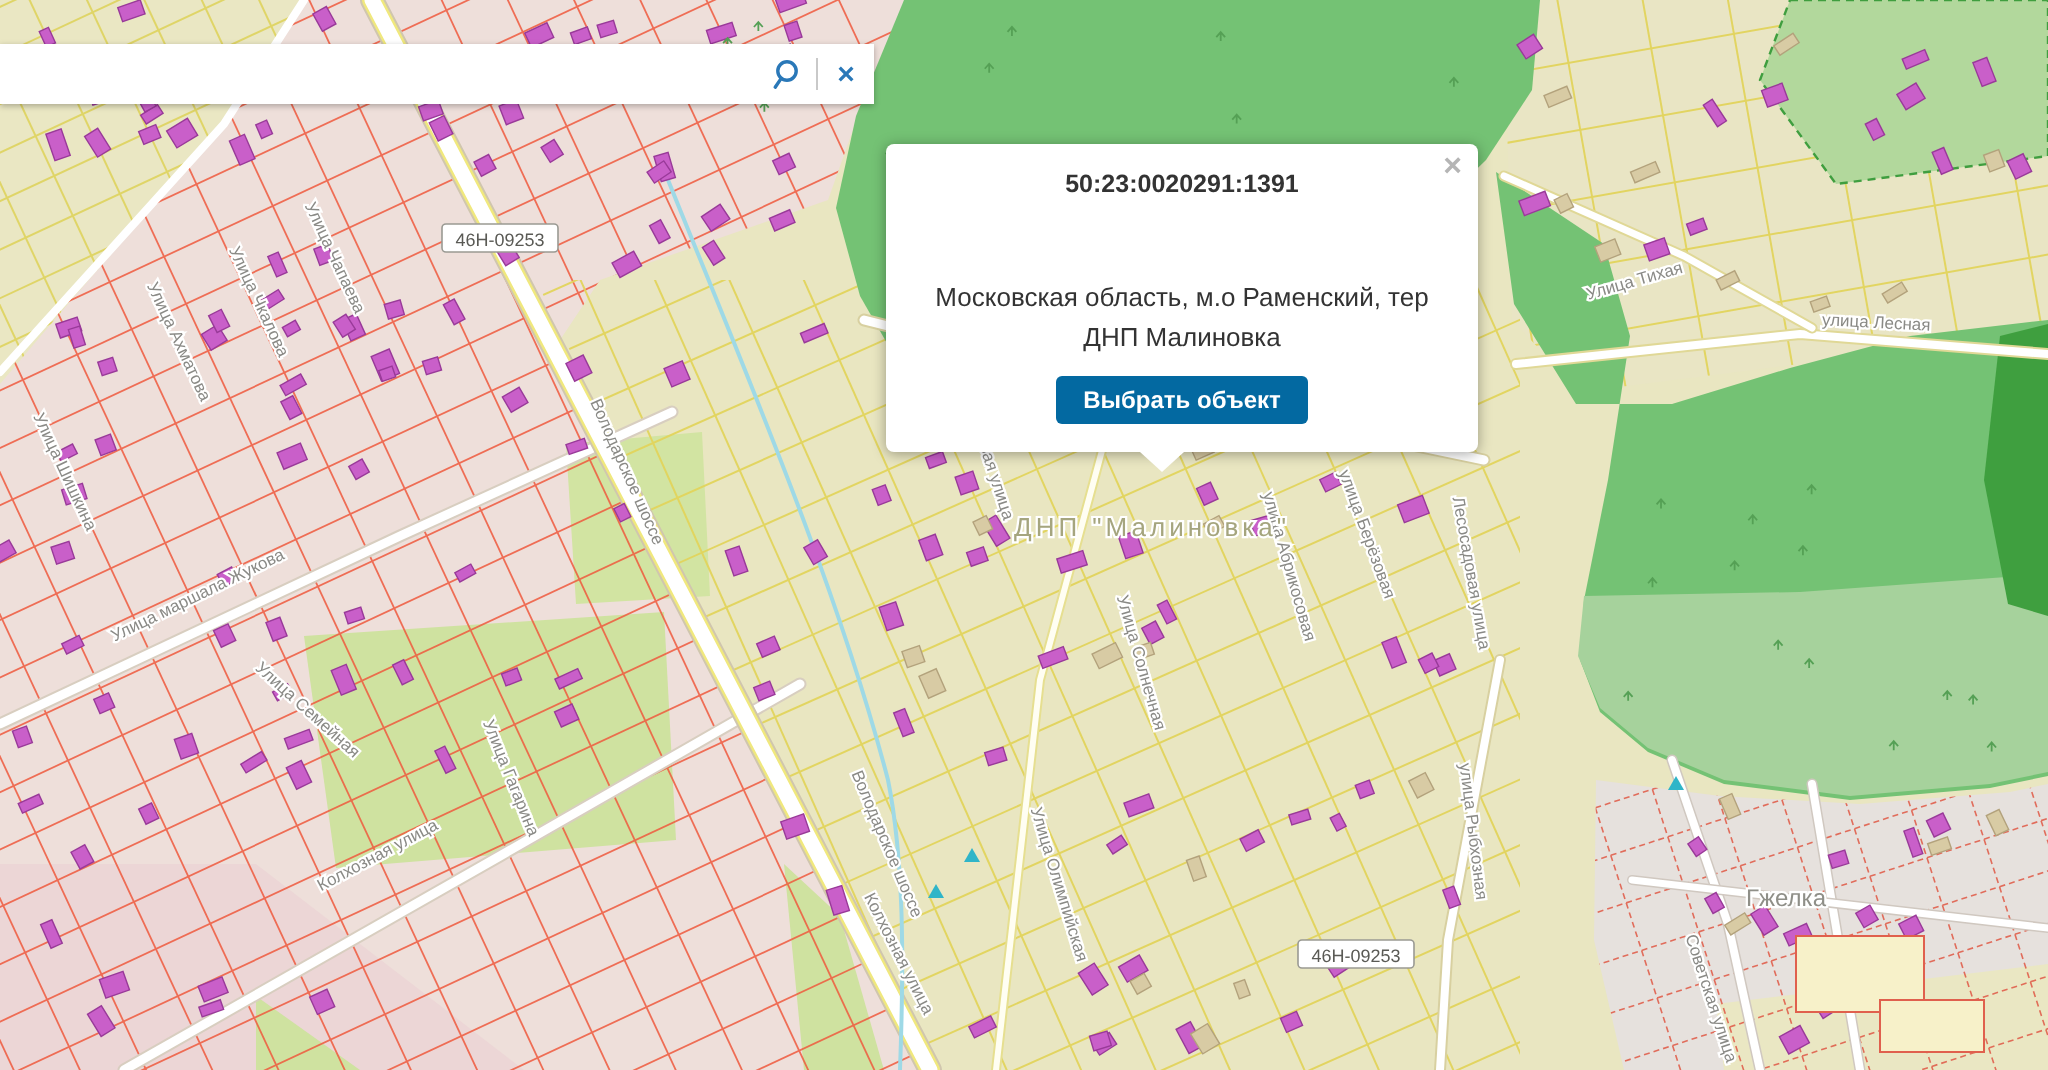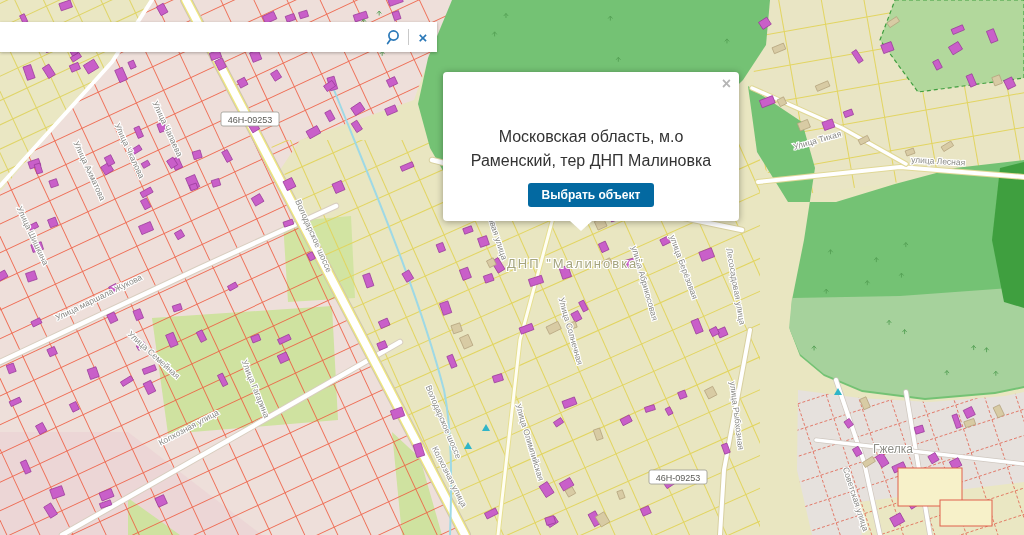--- a/index.html
+++ b/index.html
@@ -17,21 +17,21 @@
   .sdivider{width:1px;height:16px;background:#c9c9c9;}
   .clear-btn{color:#2a78b8;font-size:15px;font-weight:bold;line-height:1;}
 
   
   .popup{position:absolute;left:443px;top:72px;width:296px;background:#fff;border-radius:4px;
          box-shadow:0 1px 7px rgba(0,0,0,.35);z-index:5;padding:13px 16px 14px;
          box-sizing:border-box;text-align:center;}
   .popup::after{content:"";position:absolute;left:127px;bottom:-10px;width:0;height:0;
                 border:11px solid transparent;border-top:10px solid #fff;border-bottom:0;}
   .popup-title{font-size:12.5px;font-weight:bold;color:#333;margin-bottom:5px;}
-  .popup-addr{font-size:16px;color:#333;line-height:1.5;margin-bottom:10px;margin-top:40px;}
+  .popup-addr{font-size:13px;color:#333;line-height:1.5;margin-bottom:10px;margin-top:40px;}
   .popup-btn{display:inline-block;background:#0369a1;color:#fff;font-weight:bold;font-size:12px;
              padding:5px 14px;border:none;border-radius:3px;cursor:pointer;
              font-family:"Liberation Sans",sans-serif;}
   .popup-close{position:absolute;top:2px;right:8px;color:#b5b5b5;font-size:16px;line-height:1.2;
                cursor:pointer;font-weight:bold;}
 </style>
 </head>
 <body>
 
 <div class="stage">
@@ -1320,17 +1320,18 @@
         <circle cx="7.5" cy="6.5" r="4.6" fill="none" stroke="#2a78b8" stroke-width="1.7"></circle>
         <path d="M4.6 10.2 L1.6 14.6" stroke="#2a78b8" stroke-width="1.7" fill="none" stroke-linecap="round"></path>
       </svg>
     </button>
     <div class="sdivider"></div>
     <button class="sbtn clear-btn">×</button>
   </div>
 
   <div class="popup">
     <span class="popup-close">×</span>
+    <div class="popup-title">50:23:0020291:1391</div>
     <div class="popup-addr">Московская область, м.о Раменский, тер ДНП Малиновка</div>
     <button class="popup-btn">Выбрать объект</button>
   </div>
 
 </div>
 
 </body></html>

